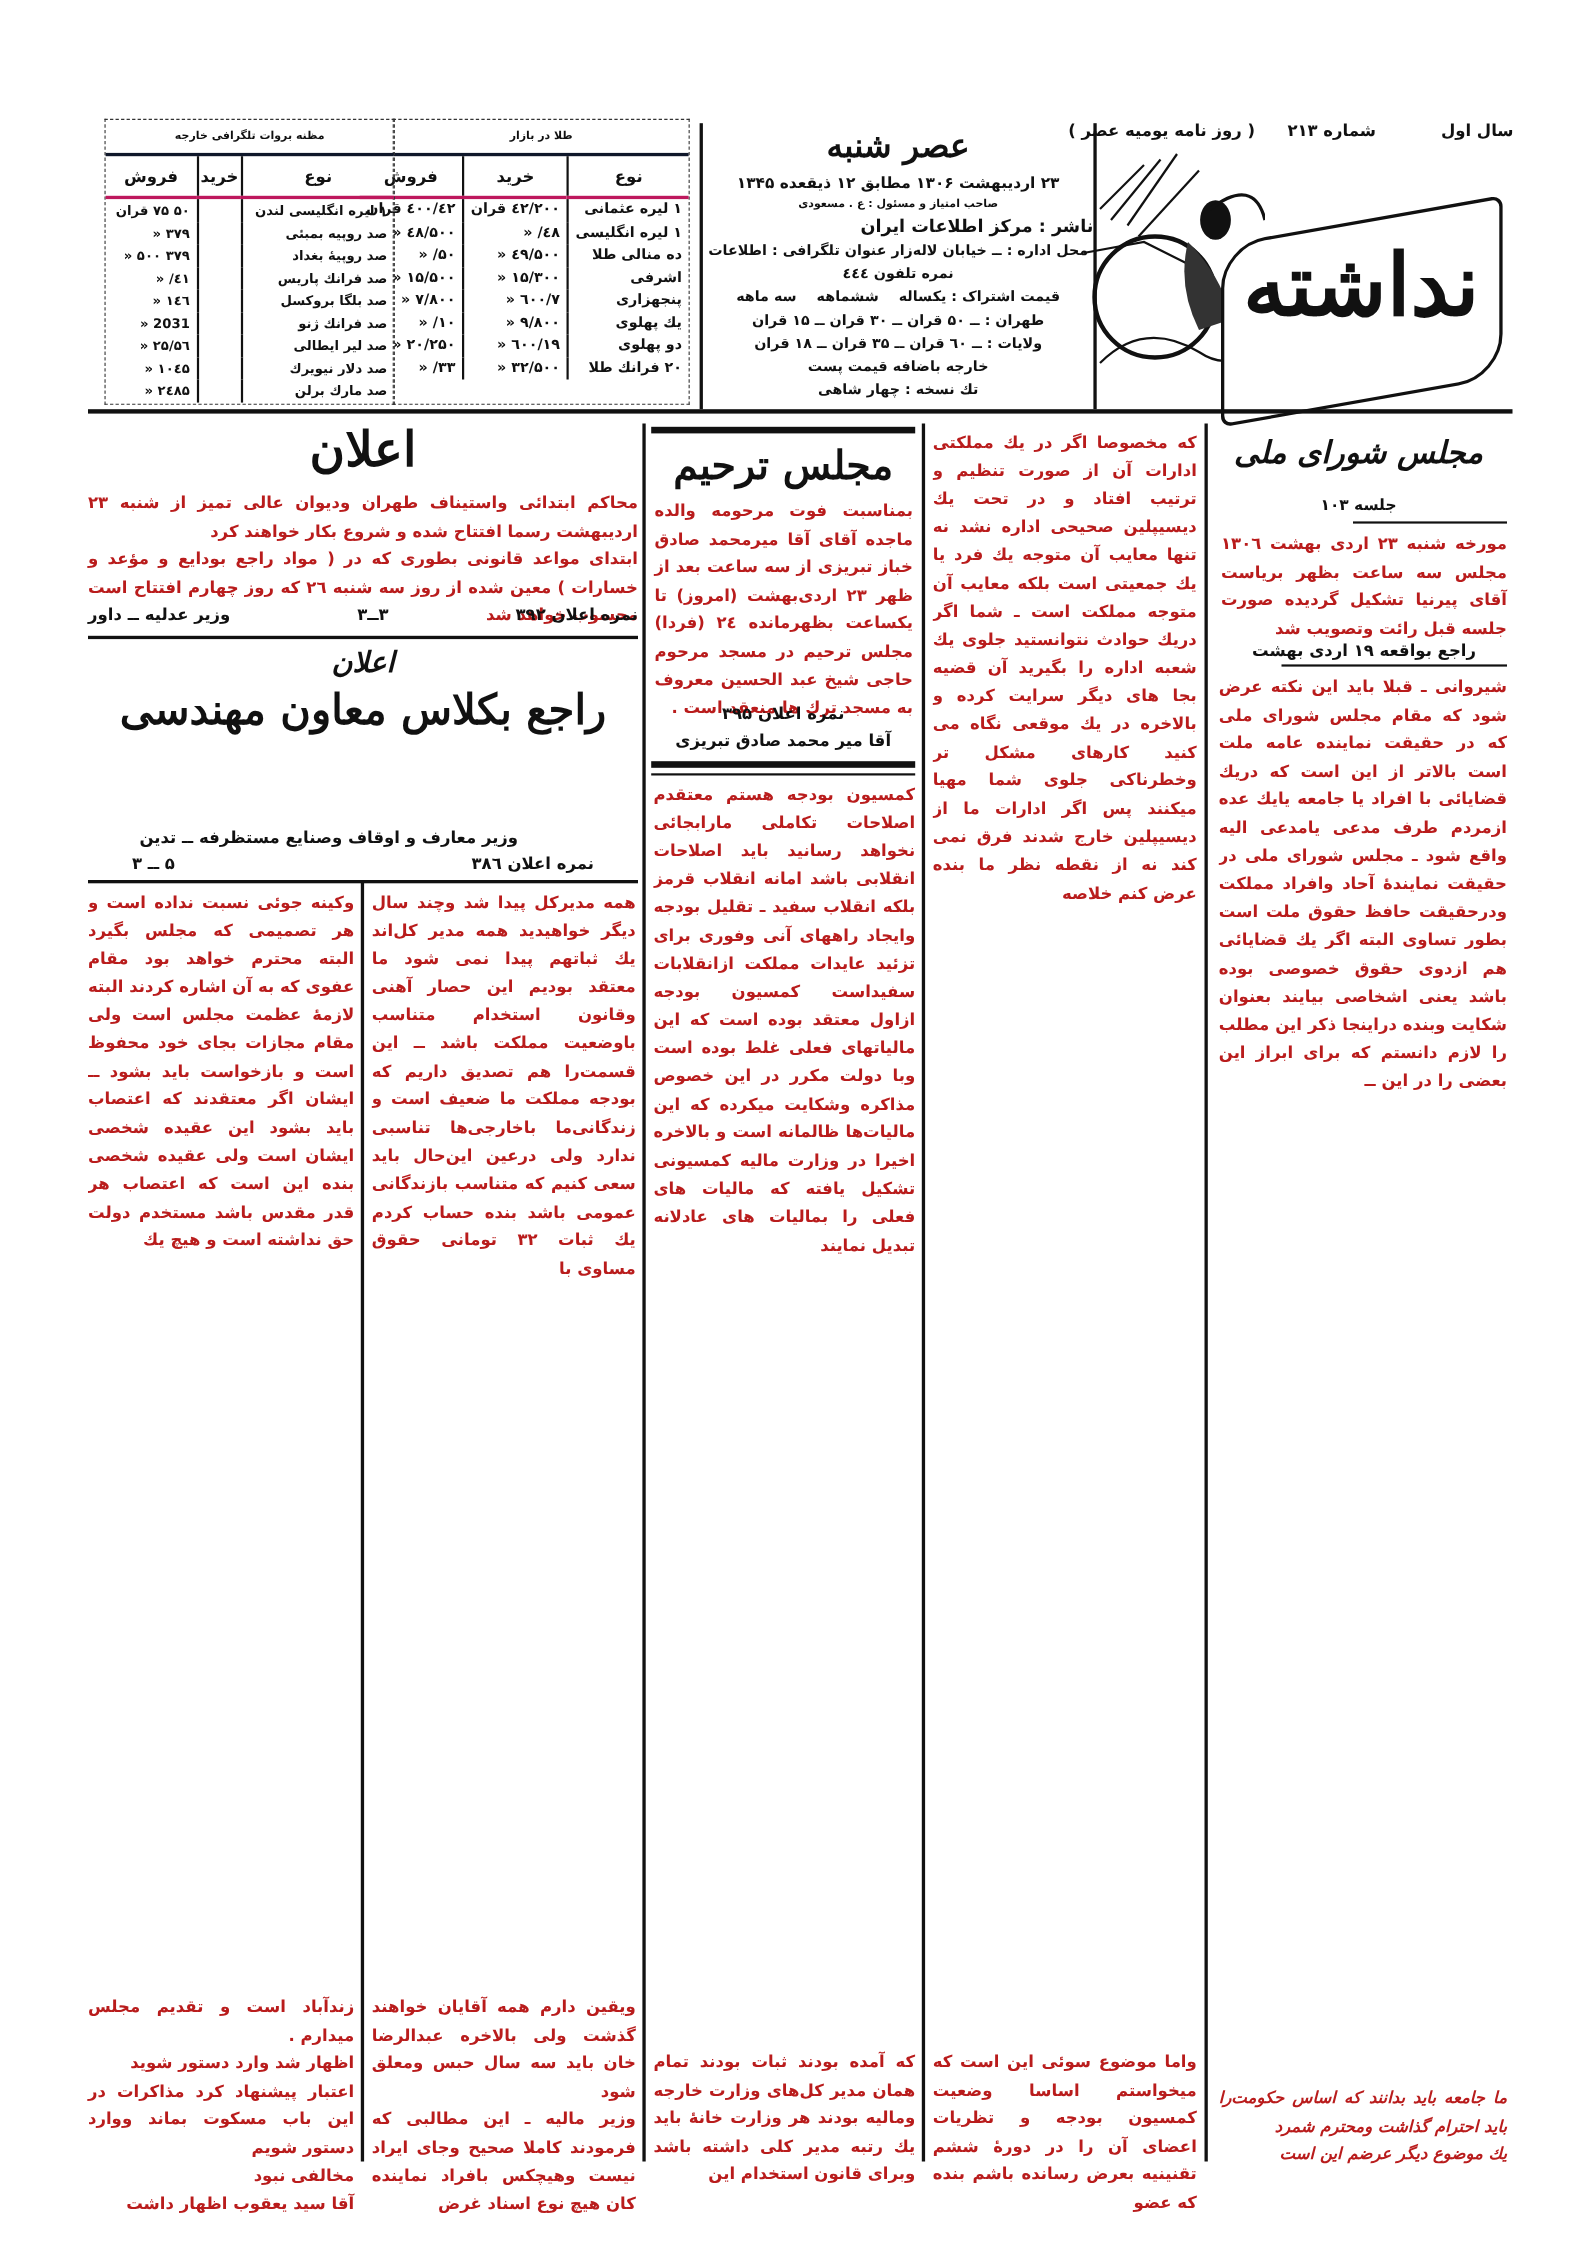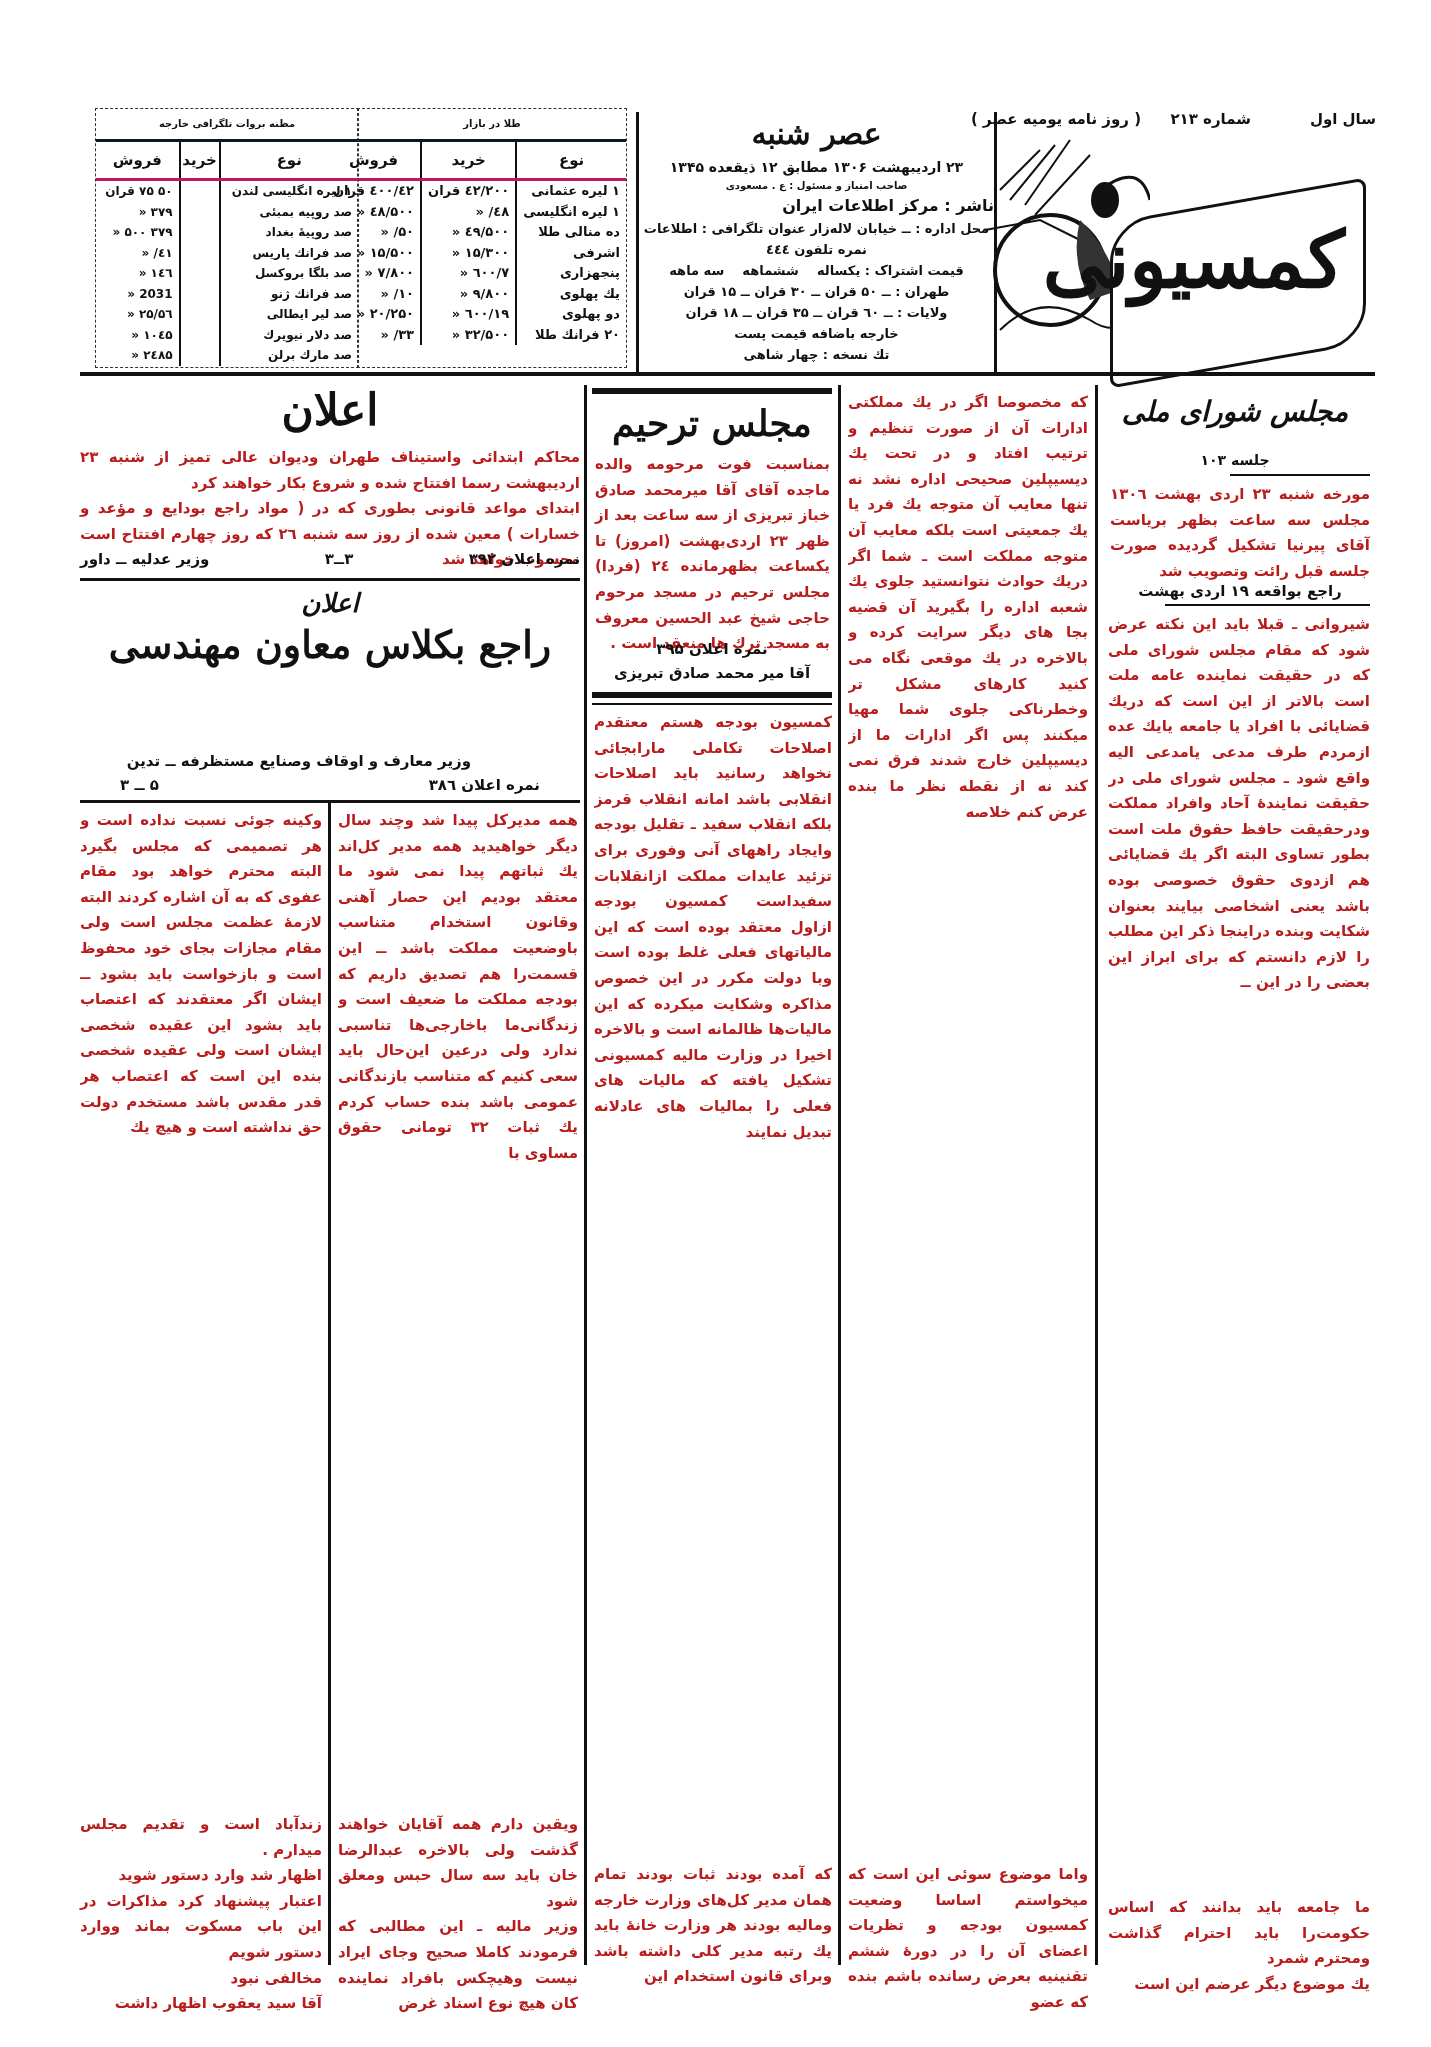--- a/index.html
+++ b/index.html
@@ -55,21 +55,21 @@
         <circle cx="70" cy="140" r="55" stroke-width="4"></circle>
         <path d="M20 200 Q60 160 110 190 Q140 210 160 180"></path>
         <path d="M5 100 L60 90 L100 110"></path>
       </g>
       <ellipse cx="125" cy="70" rx="14" ry="18" fill="#111"></ellipse>
       <path d="M100 90 Q130 120 140 160 L110 170 Q90 130 100 90Z" fill="#333"></path>
       <path d="M120 60 Q160 30 170 70" stroke="#111" stroke-width="3" fill="none"></path>
     </svg>
   </div>
   <div class="scroll"></div>
-  <div class="logo">کمسیونی</div>
+  <div class="logo">نداشته</div>
 
   <div class="info">
     <div class="day">عصر شنبه</div>
     <div class="date">۲۳ اردیبهشت ۱۳۰۶ مطابق ۱۲ ذیقعده ۱۳۴۵</div>
     <div class="small">صاحب امتیاز و مسئول : ع . مسعودی</div>
     <div class="pub">ناشر : مرکز اطلاعات ایران</div>
     <div class="line">محل اداره : ــ خیابان لاله‌زار عنوان تلگرافی : اطلاعات</div>
     <div class="line">نمره تلفون ٤٤٤</div>
     <div class="line" style="white-space:pre">قیمت اشتراک : یکساله    ششماهه    سه ماهه</div>
     <div class="line">طهران : ــ ۵۰ قران ــ ۳۰ قران ــ ۱۵ قران</div>
@@ -228,21 +228,21 @@
   <div class="rule" style="left:592px;top:692px;width:240px;height:6px;"></div>
   <div class="rule" style="left:592px;top:703px;width:240px;height:2px;"></div>
 
   <div class="abs hdtitle" style="left:1100px;top:390px;width:270px;font-size:28px;line-height:44px;font-style:italic;">مجلس شورای ملی</div>
   <div class="abs" style="left:1100px;top:452px;width:270px;text-align:center;font-weight:bold;font-size:14px;">جلسه ۱۰۳</div>
   <div class="rule" style="left:1230px;top:474px;width:140px;height:2px;"></div>
   <div class="col" style="left:1110px;top:482px;width:260px;">مورخه شنبه ۲۳ اردی بهشت ۱۳۰٦ مجلس سه ساعت بظهر بریاست آقای پیرنیا تشکیل گردیده صورت جلسه قبل رائت وتصویب شد</div>
   <div class="abs" style="left:1110px;top:582px;width:260px;text-align:center;font-weight:bold;font-size:15px;">راجع بواقعه ۱۹ اردی بهشت</div>
   <div class="rule" style="left:1165px;top:604px;width:205px;height:2px;"></div>
   <div class="col" style="left:1108px;top:612px;width:262px;height:1260px;overflow:hidden;">شیروانی ـ قبلا باید این نکته عرض شود که مقام مجلس شورای ملی که در حقیقت نماینده عامه ملت است بالاتر از این است که دریك قضایائی با افراد یا جامعه یایك عده ازمردم طرف مدعی یامدعی الیه واقع شود ـ مجلس شورای ملی در حقیقت نمایندهٔ آحاد وافراد مملکت ودرحقیقت حافظ حقوق ملت است بطور تساوی البته اگر یك قضایائی هم ازدوی حقوق خصوصی بوده باشد یعنی اشخاصی بیایند بعنوان شکایت وبنده دراینجا ذکر این مطلب را لازم دانستم که برای ابراز این بعضی را در این ــ</div>
-  <div class="col" style="left:1108px;top:1895px;width:262px;white-space:pre-line;">ما جامعه باید بدانند که اساس حکومت‌را باید احترام گذاشت ومحترم شمرد
+  <div class="col" style="left:1108px;top:1895px;width:262px;white-space:pre-line;font-style:italic;">ما جامعه باید بدانند که اساس حکومت‌را باید احترام گذاشت ومحترم شمرد
 یك موضوع دیگر عرضم این است</div>
 
   <div class="col" style="left:848px;top:390px;width:240px;height:1470px;overflow:hidden;">که مخصوصا اگر در یك مملکتی ادارات آن از صورت تنظیم و ترتیب افتاد و در تحت یك دیسیپلین صحیحی اداره نشد نه تنها معایب آن متوجه یك فرد یا یك جمعیتی است بلکه معایب آن متوجه مملکت است ـ شما اگر دریك حوادث نتوانستید جلوی یك شعبه اداره را بگیرید آن قضیه بجا های دیگر سرایت کرده و بالاخره در یك موقعی نگاه می کنید کارهای مشکل تر وخطرناکی جلوی شما مهیا میکنند پس اگر ادارات ما از دیسیپلین خارج شدند فرق نمی کند نه از نقطه نظر ما بنده عرض کنم خلاصه</div>
   <div class="col" style="left:848px;top:1862px;width:240px;">واما موضوع سوئی این است که میخواستم اساسا وضعیت کمسیون بودجه و تظریات اعضای آن را در دورهٔ ششم تقنینیه بعرض رسانده باشم بنده که عضو</div>
 
   <div class="col" style="left:594px;top:710px;width:238px;height:1150px;overflow:hidden;">کمسیون بودجه هستم معتقدم اصلاحات تکاملی مارابجائی نخواهد رسانید باید اصلاحات انقلابی باشد امانه انقلاب قرمز بلکه انقلاب سفید ـ تقلیل بودجه وایجاد راههای آنی وفوری برای تزئید عایدات مملکت ازانقلابات سفیداست کمسیون بودجه ازاول معتقد بوده است که این مالیاتهای فعلی غلط بوده است وبا دولت مکرر در این خصوص مذاکره وشکایت میکرده که این مالیات‌ها ظالمانه است و بالاخره اخیرا در وزارت مالیه کمسیونی تشکیل یافته که مالیات های فعلی را بمالیات های عادلانه تبدیل نمایند</div>
   <div class="col" style="left:594px;top:1862px;width:238px;">که آمده بودند ثبات بودند تمام همان مدیر کل‌های وزارت خارجه ومالیه بودند هر وزارت خانهٔ باید یك رتبه مدیر کلی داشته باشد وبرای قانون استخدام این</div>
 
   <div class="col" style="left:338px;top:808px;width:240px;height:1000px;overflow:hidden;">همه مدیرکل پیدا شد وچند سال دیگر خواهیدید همه مدیر کل‌اند یك ثباتهم پیدا نمی شود ما معتقد بودیم این حصار آهنی وقانون استخدام متناسب باوضعیت مملکت باشد ــ این قسمت‌را هم تصدیق داریم که بودجه مملکت ما ضعیف است و زندگانی‌ما باخارجی‌ها تناسبی ندارد ولی درعین این‌حال باید سعی کنیم که متناسب بازندگانی عمومی باشد بنده حساب کردم یك ثبات ۳۲ تومانی حقوق مساوی با</div>
   <div class="col" style="left:338px;top:1812px;width:240px;white-space:pre-line;">ویقین دارم همه آقایان خواهند گذشت ولی بالاخره عبدالرضا خان باید سه سال حبس ومعلق شود

